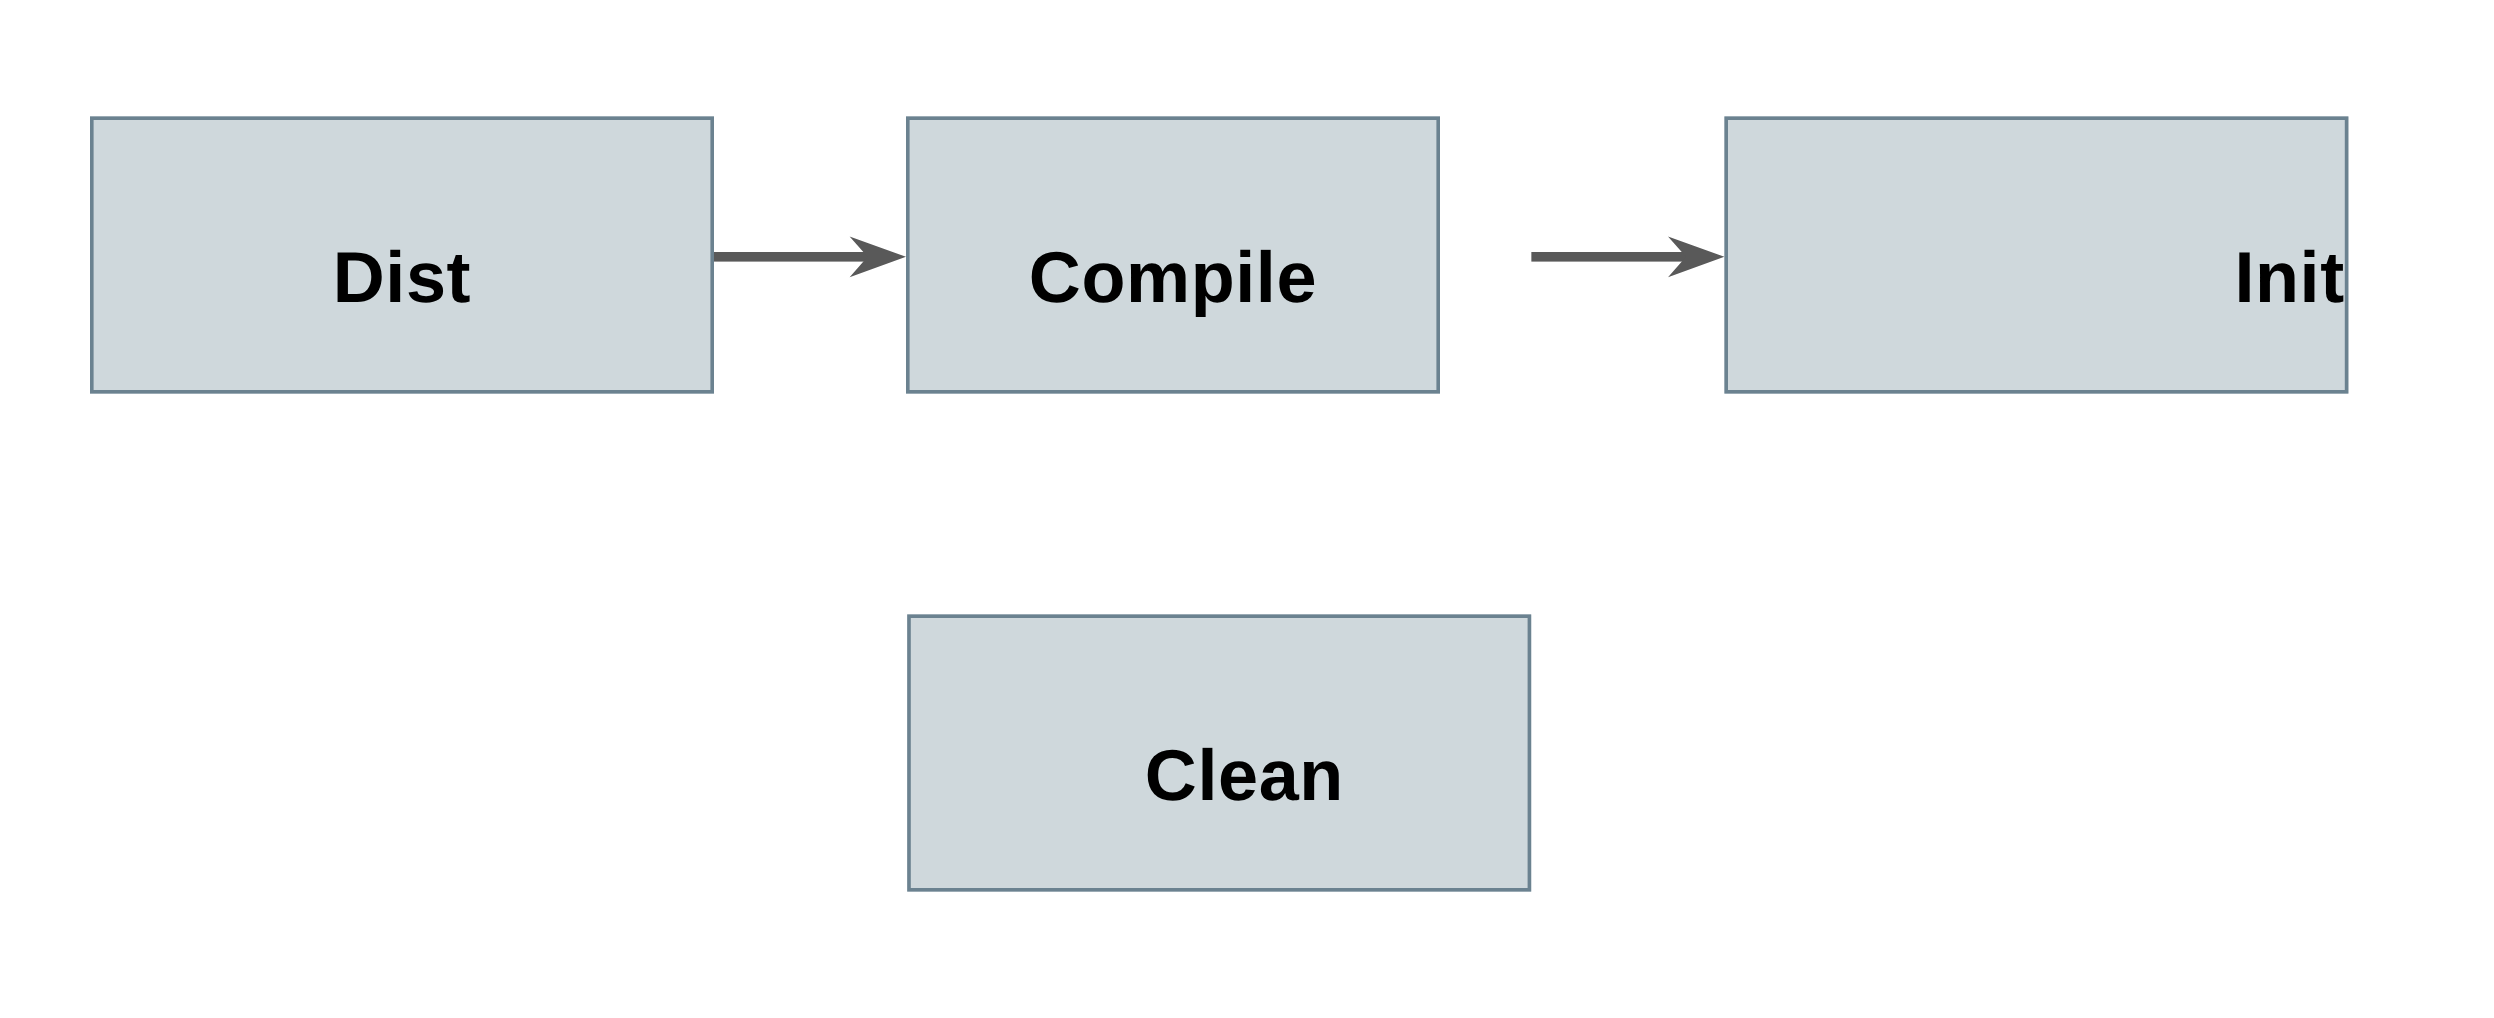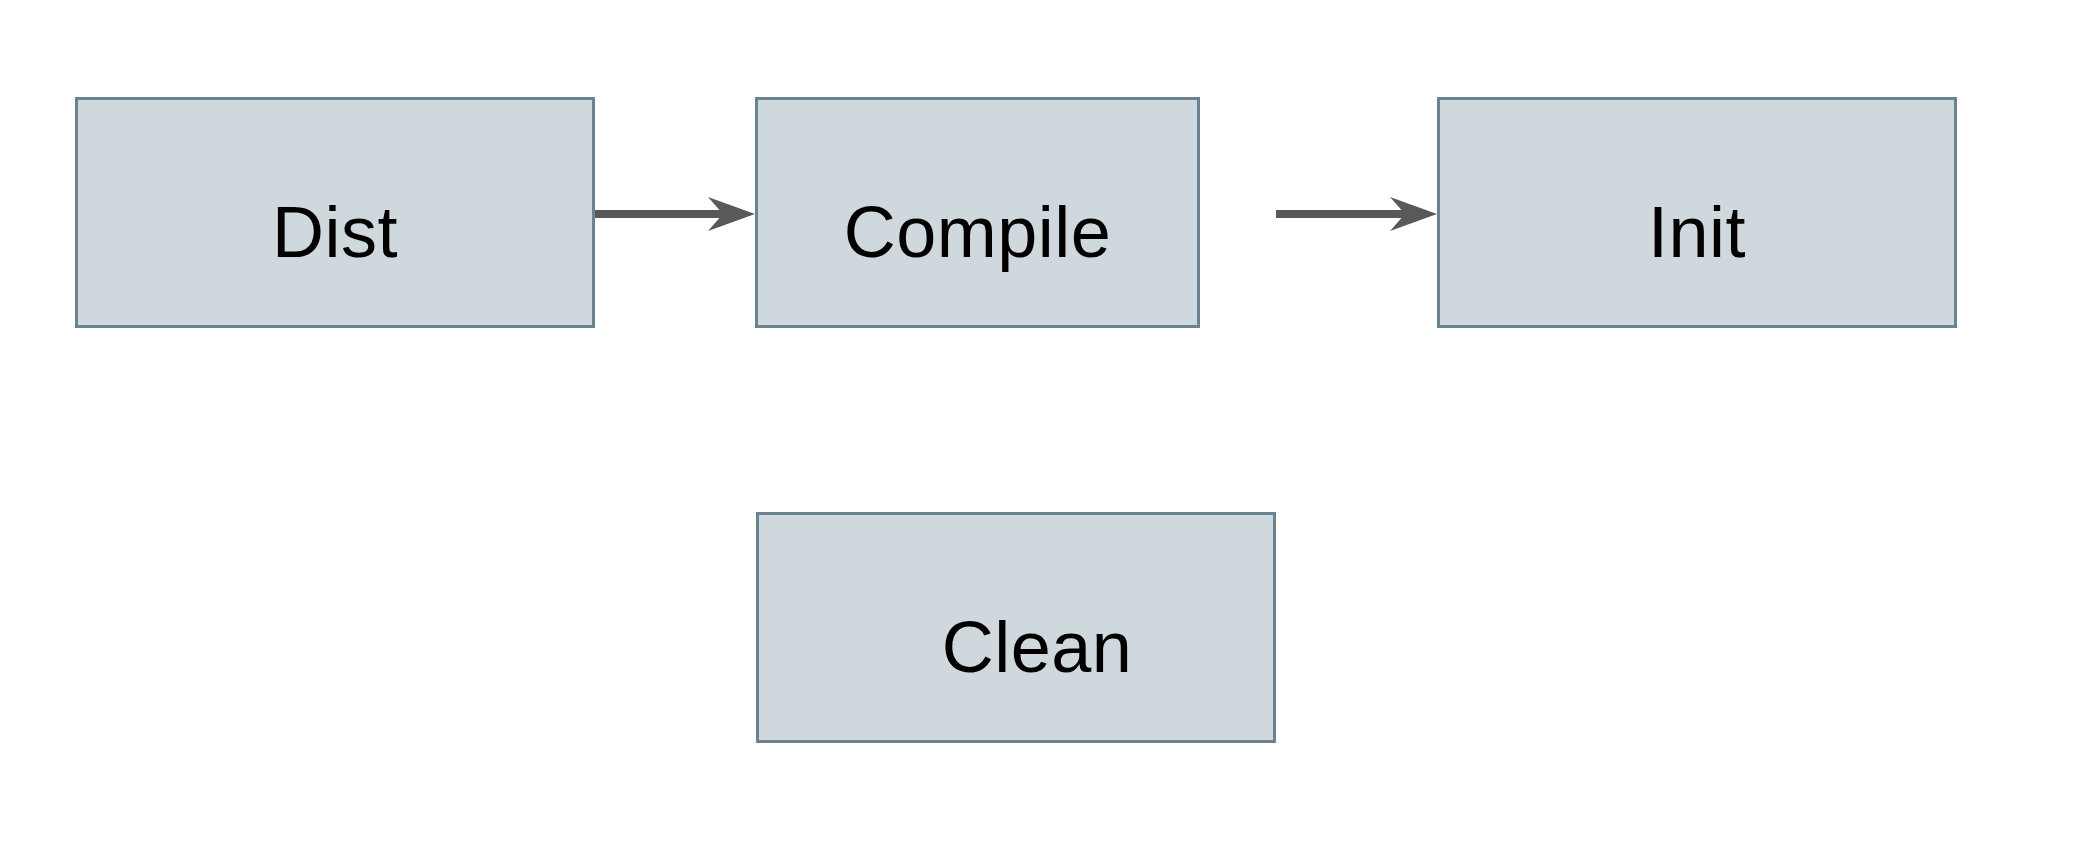--- a/index.html
+++ b/index.html
@@ -18,32 +18,32 @@
   .node {
     position: absolute;
     box-sizing: border-box;
     background: var(--node-fill, #cfd8dc);
     border: 3px solid var(--node-border, #6b8290);
     display: flex;
     align-items: center;
     justify-content: center;
   }
   .node-label {
-    font-size: 72px;
-    font-weight: 400;
+    font-size: 60px;
+    font-weight: 700;
     color: var(--text, #000000);
     letter-spacing: 0.5px;
     line-height: 1;
     padding-bottom: 6px; 
     user-select: none;
     margin-top: 44px;
   }
   #node-dist    { left: 75px;   top: 97px;  width: 520px; height: 231px; }
   #node-compile { left: 755px;  top: 97px;  width: 445px; height: 231px; }
-  #node-init    { left: 1437px; top: 97px;  width: 520px; height: 231px; }
+  #node-init    { left: 1437px; top: 97px;  width: 520px; height: 231px; justify-content: flex-end; }
   #node-clean   { left: 756px;  top: 512px; width: 520px; height: 231px; padding-left: 42px; }
 
   .edge {
     position: absolute;
     display: block;
   }
   #edge-dist-compile    { left: 595px;  top: 195px; }
   #edge-compile-init    { left: 1276px; top: 195px; }
   .edge .shaft { fill: var(--arrow, #595959); }
   .edge .head  { fill: var(--arrow, #595959); }

